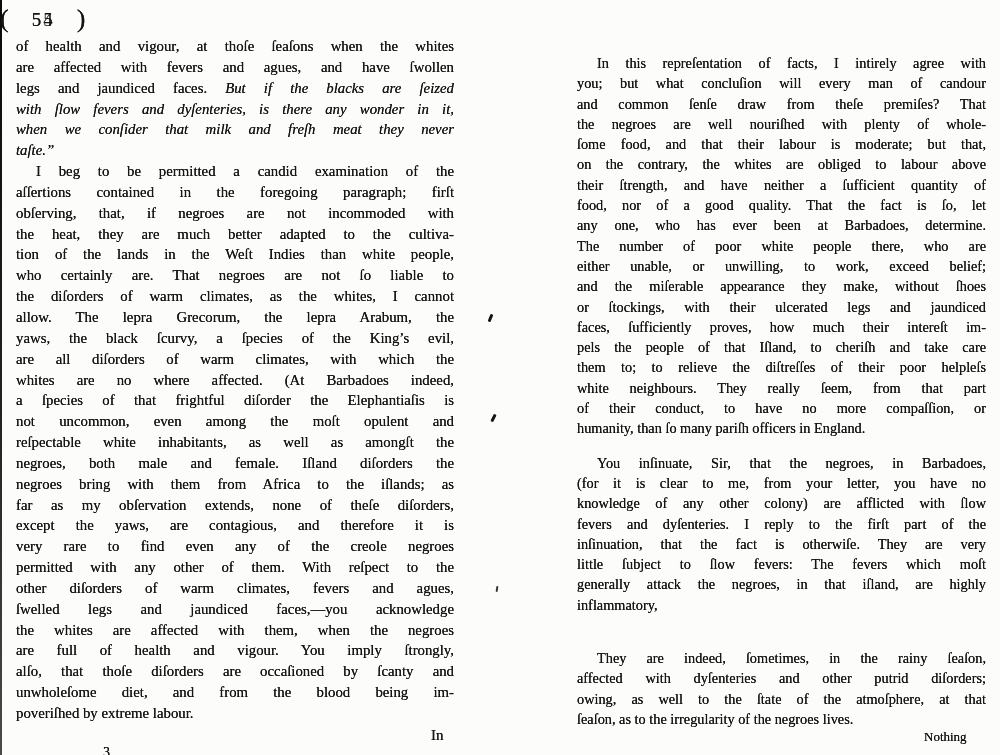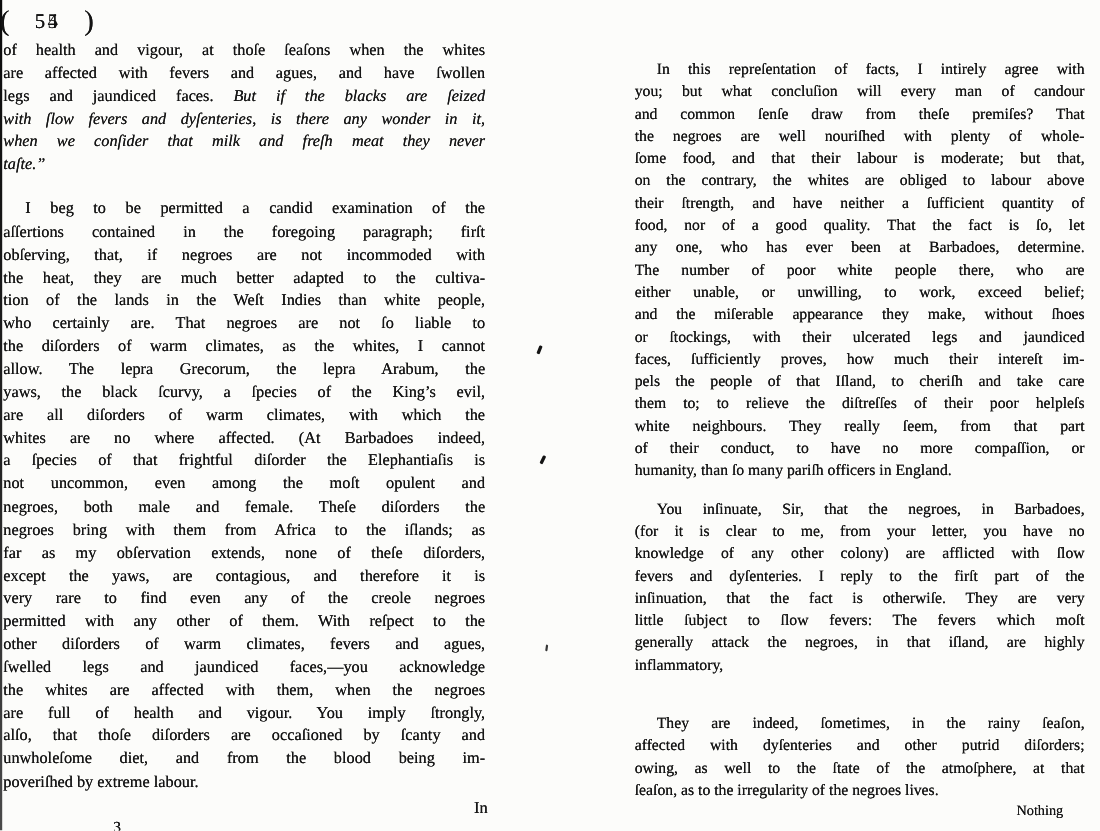--- a/index.html
+++ b/index.html
@@ -22,25 +22,25 @@
   .pagehead {
     position: absolute; top: 6px;
     display: flex; align-items: flex-start;
     color: #131313;
   }
   .pagehead .paren { font-size: 26px; line-height: 26px; font-weight: 400; }
   .pagehead .pnum  { font-size: 19px; line-height: 24px; margin: 2px 22px 0 23px; letter-spacing: 2px; }
 
   
   .page-body { position: absolute; }
-  #body-54 { left: 3px;  top: 36px; width: 438px; font-size: 14.8px; line-height: 20.85px; }
+  #body-54 { left: 16px;  top: 36px; width: 438px; font-size: 14.8px; line-height: 20.85px; }
   #body-55 { left: 577px; top: 53px; width: 409px; font-size: 14.3px; line-height: 20.3px; }
 
   .para { margin: 0; }
-  .para-0-1 { margin-top: 19px; }
+  .para-0-1 { }
   .para-1-1 { margin-top: 14px; }
   .para-1-2 { margin-top: 33px; }
 
   .line { text-align: justify; text-align-last: justify; text-shadow: 0 0 0.4px currentColor; }
   .line.end { text-align-last: left; }
   .line.ind { text-indent: 20px; }
   .it { font-style: italic; }
 
   
   .catchword { position: absolute; font-size: 15px; text-shadow: 0 0 0.4px currentColor; }
@@ -85,21 +85,22 @@
       <div class="line"><span>the heat, they are much better adapted to the cultiva-</span></div>
       <div class="line"><span>tion of the lands in the Weſt Indies than white people,</span></div>
       <div class="line"><span>who certainly are.  That negroes are not ſo liable to</span></div>
       <div class="line"><span>the diſorders of warm climates, as the whites, I cannot</span></div>
       <div class="line"><span>allow.  The lepra Grecorum, the lepra Arabum, the</span></div>
       <div class="line"><span>yaws, the black ſcurvy, a ſpecies of the King’s evil,</span></div>
       <div class="line"><span>are all diſorders of warm climates, with which the</span></div>
       <div class="line"><span>whites are no where affected.  (At Barbadoes indeed,</span></div>
       <div class="line"><span>a ſpecies of that frightful diſorder the Elephantiaſis is</span></div>
       <div class="line"><span>not uncommon, even among the moſt opulent and</span></div>
-      <div class="line"><span>negroes, both male and female.  Theſe diſorders the</span></div>
+      <div class="line"><span>reſpectable white inhabitants, as well as amongſt the</span></div>
+      <div class="line"><span>negroes, both male and female.  Iſland diſorders the</span></div>
       <div class="line"><span>negroes bring with them from Africa to the iſlands; as</span></div>
       <div class="line"><span>far as my obſervation extends, none of theſe diſorders,</span></div>
       <div class="line"><span>except the yaws, are contagious, and therefore it is</span></div>
       <div class="line"><span>very rare to find even any of the creole negroes</span></div>
       <div class="line"><span>permitted with any other of them.  With reſpect to the</span></div>
       <div class="line"><span>other diſorders of warm climates, fevers and agues,</span></div>
       <div class="line"><span>ſwelled legs and jaundiced faces,—you acknowledge</span></div>
       <div class="line"><span>the whites are affected with them, when the negroes</span></div>
       <div class="line"><span>are full of health and vigour.  You imply ſtrongly,</span></div>
       <div class="line"><span>alſo, that thoſe diſorders are occaſioned by ſcanty and</span></div>

